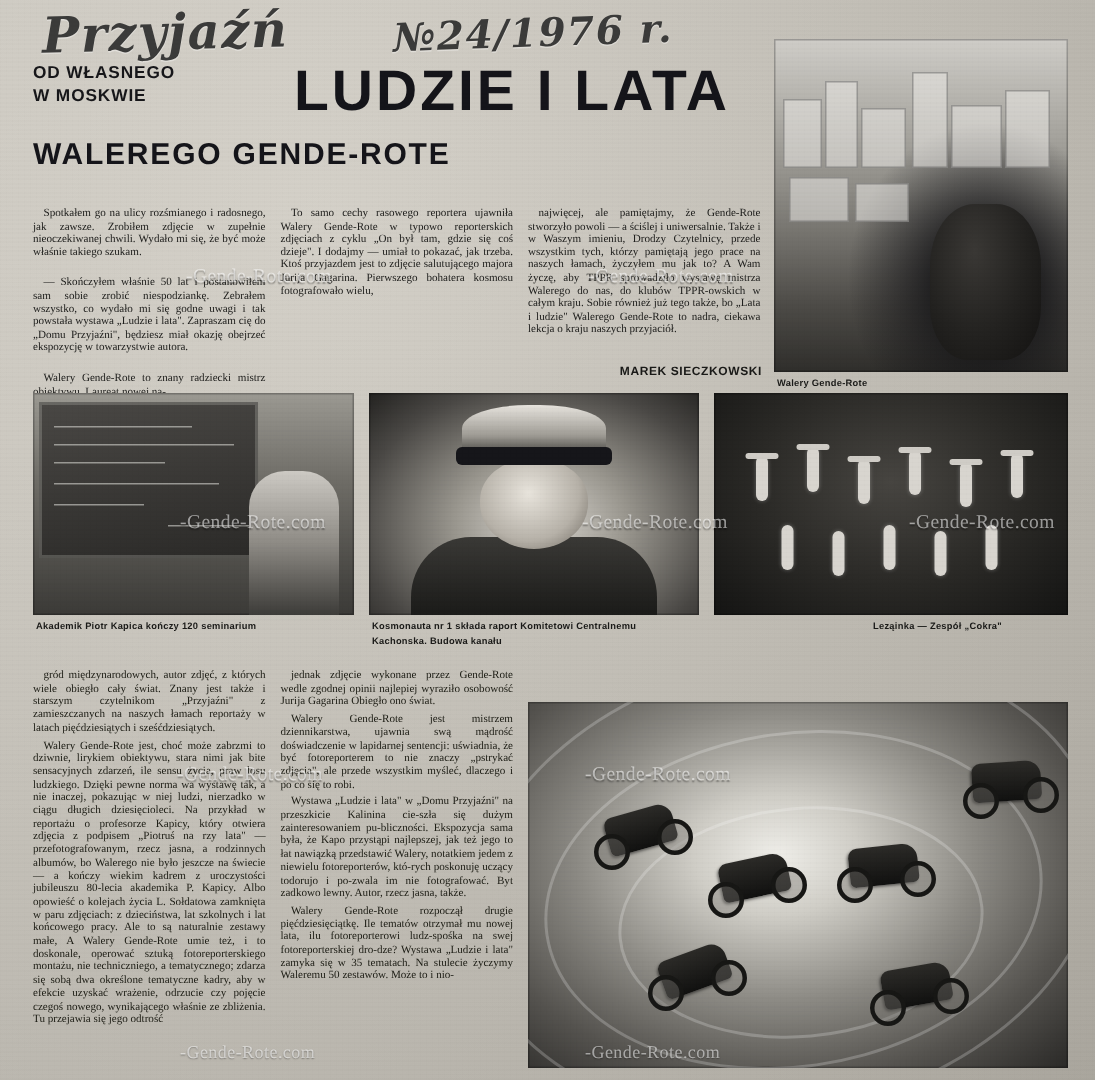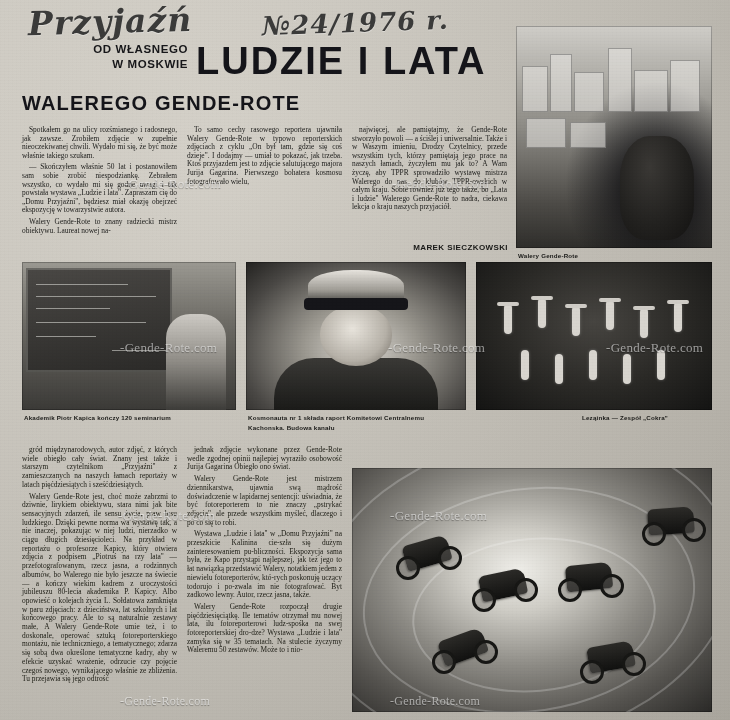--- a/index.html
+++ b/index.html
@@ -56,21 +56,20 @@
     font-size: 26px;
     transform: rotate(-2deg);
   }
 
   
   .masthead {
     position: absolute;
     left: 22px;
     top: 42px;
     width: 166px;
-    text-align: right;
   }
   .mast-line {
     font-family: "Liberation Sans", sans-serif;
     font-weight: bold;
     font-size: 11.5px;
     letter-spacing: .6px;
     line-height: 15px;
     color: #17171a;
     text-transform: uppercase;
   }
@@ -108,21 +107,21 @@
   }
   .col {
     width: 155px;
     font-size: 7.4px;
     line-height: 8.6px;
     text-align: justify;
     color: #20201e;
     font-family: "Liberation Serif", serif;
     hyphens: auto;
   }
-  .col p { margin: 0 0 3px 0; text-indent: 7px; }
+  .col p { margin: 12px 0 3px 0; text-indent: 7px; }
   .byline {
     position: absolute;
     right: 0;
     top: 118px;
     font-family: "Liberation Sans", sans-serif;
     font-weight: bold;
     font-size: 8px;
     letter-spacing: .4px;
     color: #1a1a18;
   }

